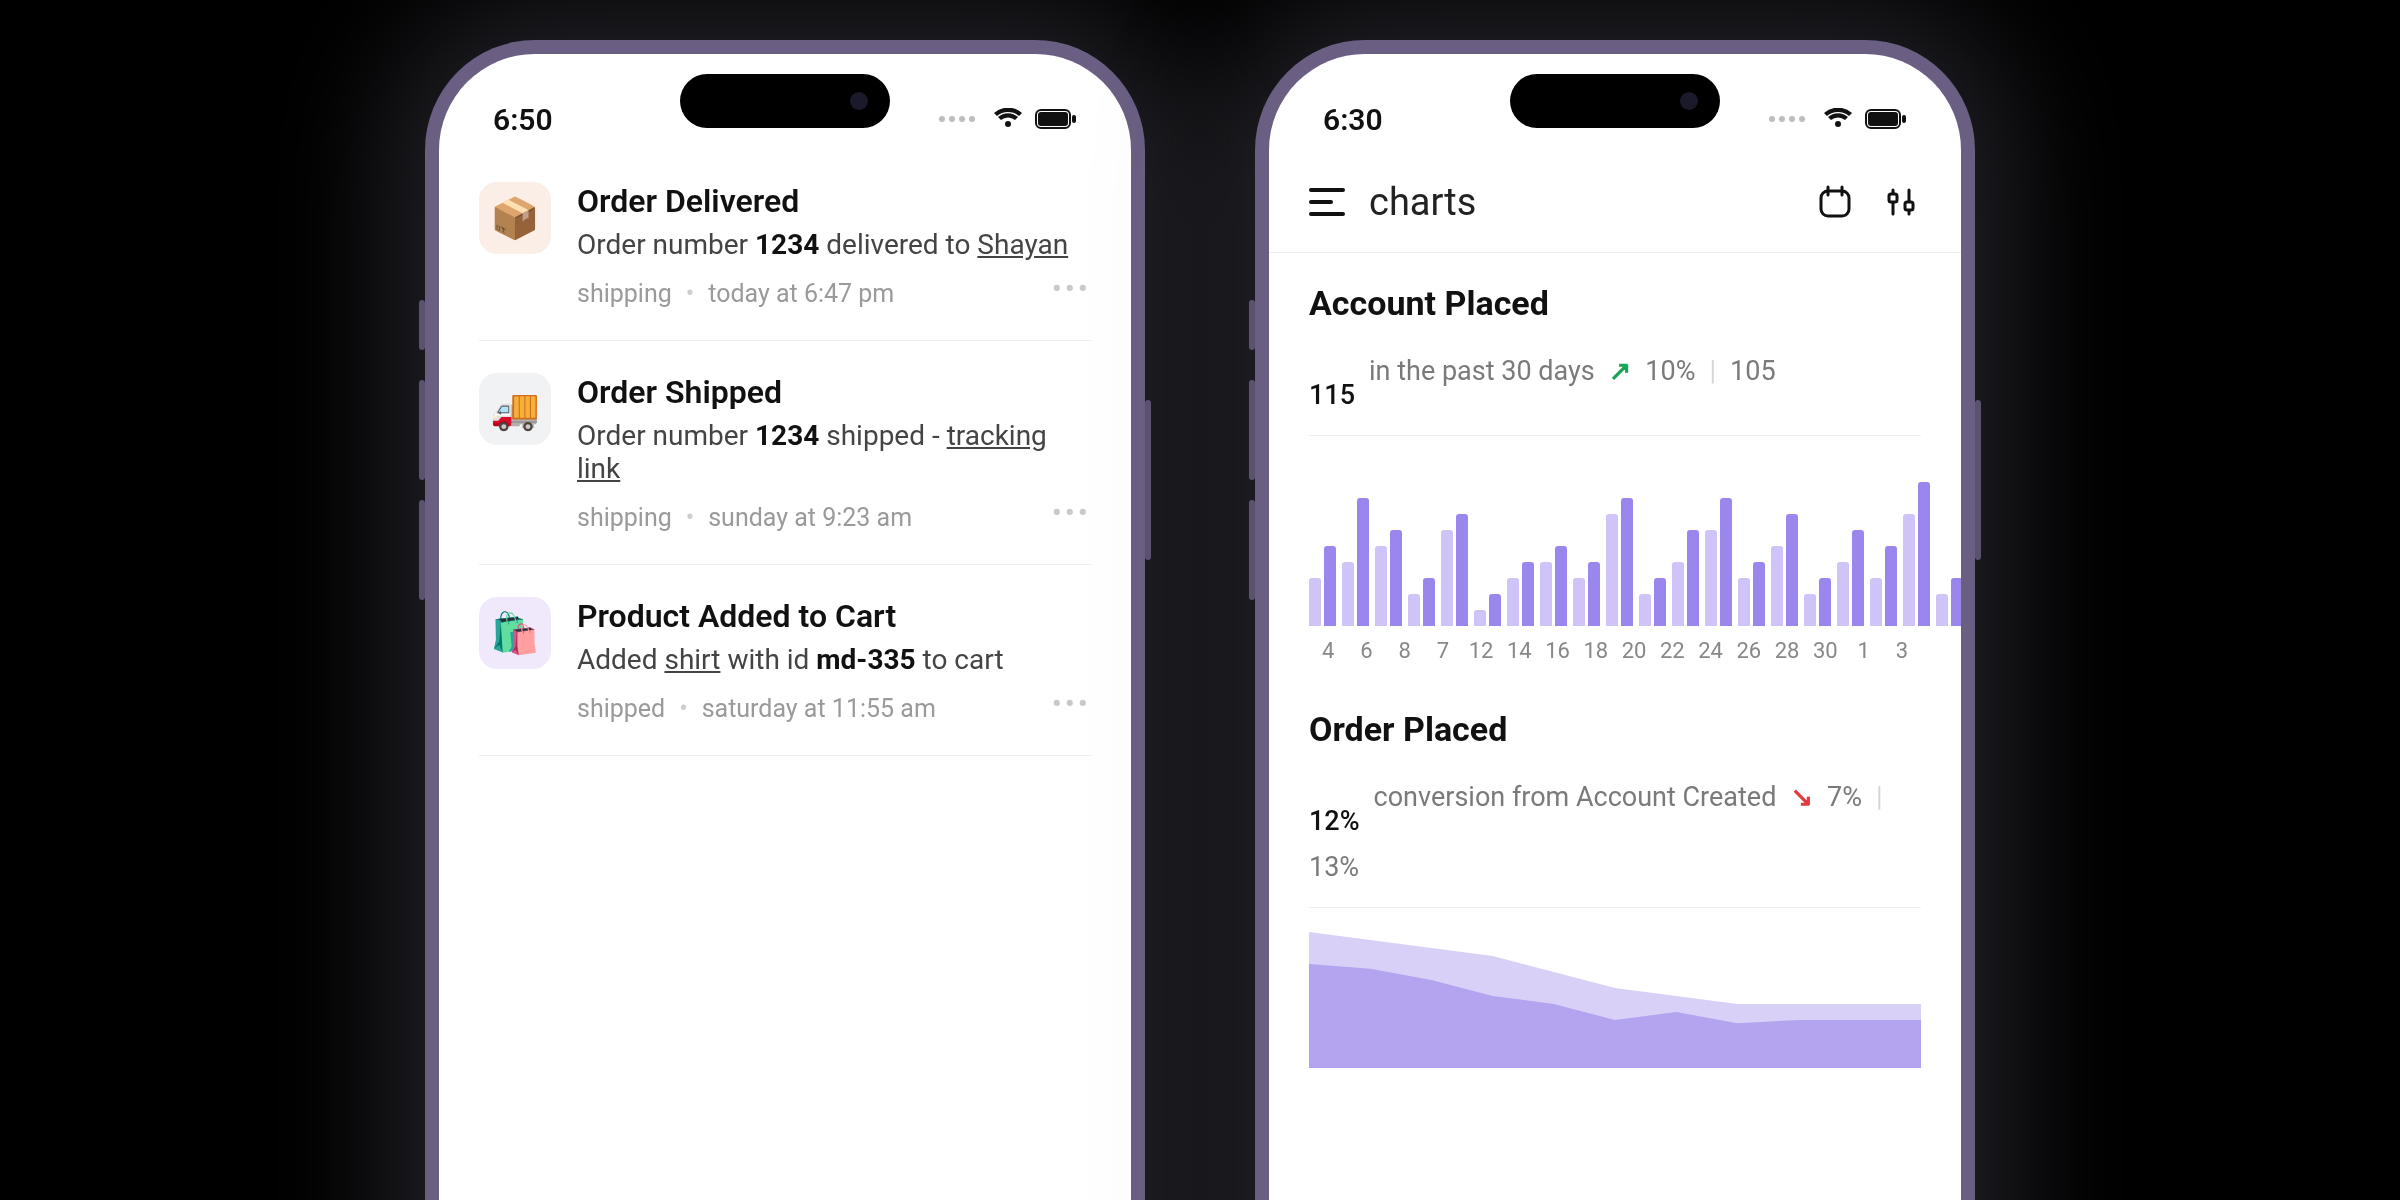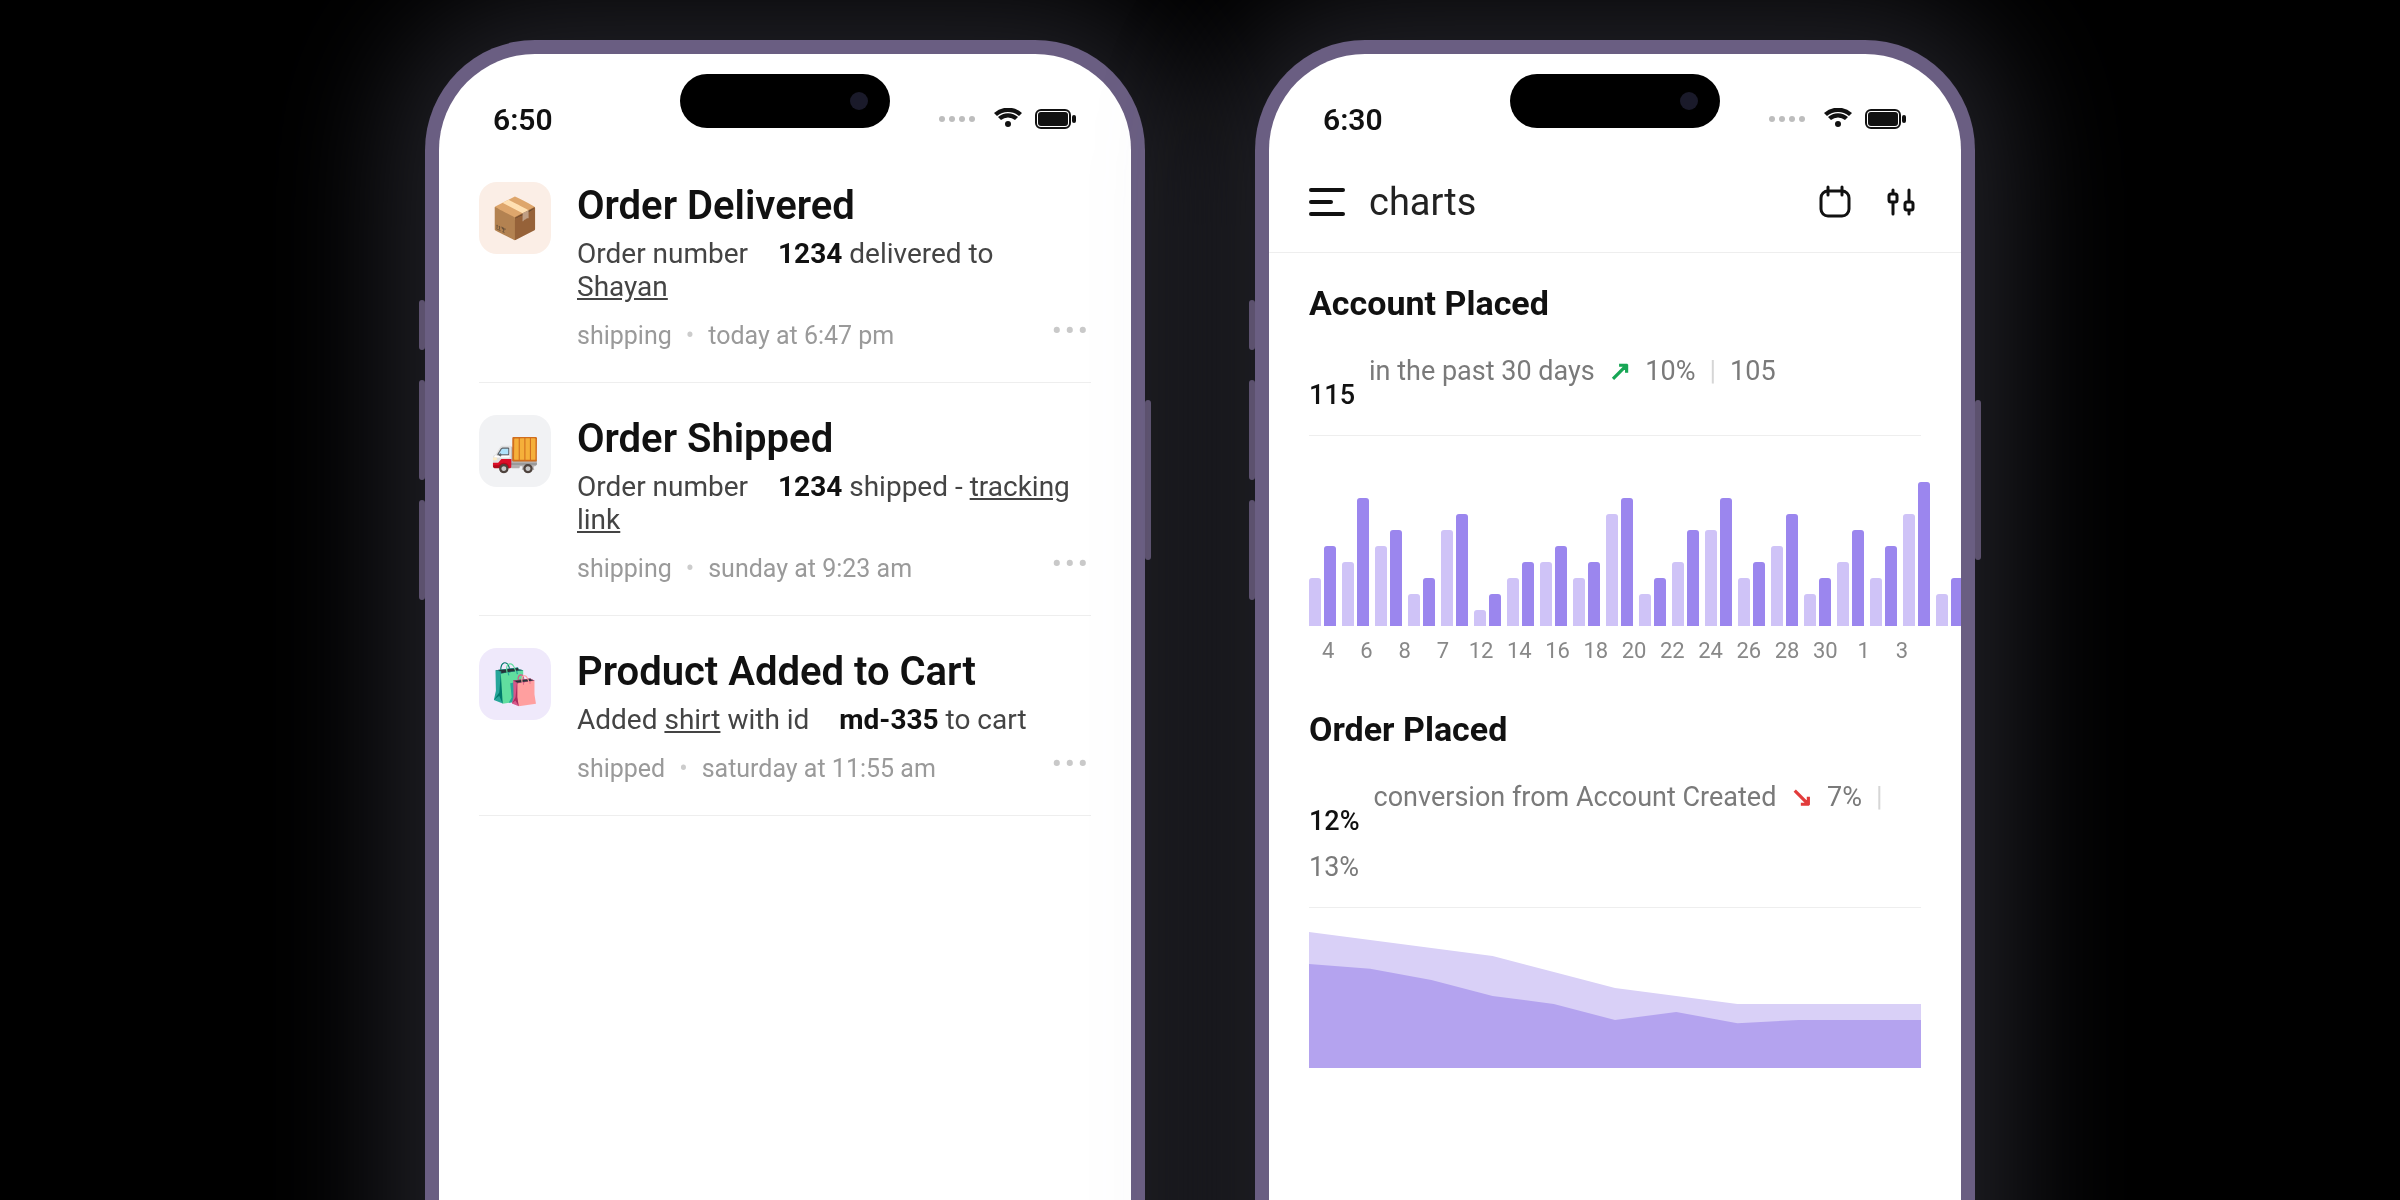--- a/index.html
+++ b/index.html
@@ -93,23 +93,23 @@
   .icon-btn { width:40px; height:40px; display:flex; align-items:center; justify-content:center; cursor:pointer; }
 
   
   .feed-list { padding: 0 40px; }
   .feed-item { display:flex; gap:26px; padding:32px 0; border-bottom:1px solid #eee; position:relative;}
   .feed-icon { width:72px; height:72px; border-radius:18px; display:flex; align-items:center; justify-content:center; font-size:40px; flex-shrink:0;}
   .fi-peach { background:#fbeee6; }
   .fi-grey  { background:#f1f2f4; }
   .fi-lav   { background:#efe9fb; }
   .feed-body { flex:1; min-width:0; }
-  .feed-title { font-size:40px; font-weight:600; color:#111; margin-bottom:8px;}
+  .feed-title { font-size:32px; font-weight:600; color:#111; margin-bottom:8px;}
   .feed-line { font-size:28px; color:#444; margin-bottom:18px; }
-  .feed-line b { font-weight:700; color:#111;margin-left:23px;}
+  .feed-line b { font-weight:700; color:#111;}
   .feed-line .ul { text-decoration: underline; }
   .feed-meta { font-size:25px; color:#9a9a9a; display:flex; align-items:center; gap:14px;}
   .feed-meta .dot { color:#ccc; }
   .more-dots { position:absolute; right:0; bottom:34px; color:#c9c9c9; font-size:30px; letter-spacing:3px; cursor:pointer;}
 
   
   .charts-body { padding: 30px 40px 0 40px; }
   .card-title { font-size:34px; font-weight:700; color:#111; margin-bottom:8px;}
   .card-sub { font-size:27px; color:#7a7a7a; display:flex; align-items:center; gap:14px; margin-bottom:24px; flex-wrap:wrap;}
   .card-sub .big { color:#111; font-weight:500;margin-top:48px; }

